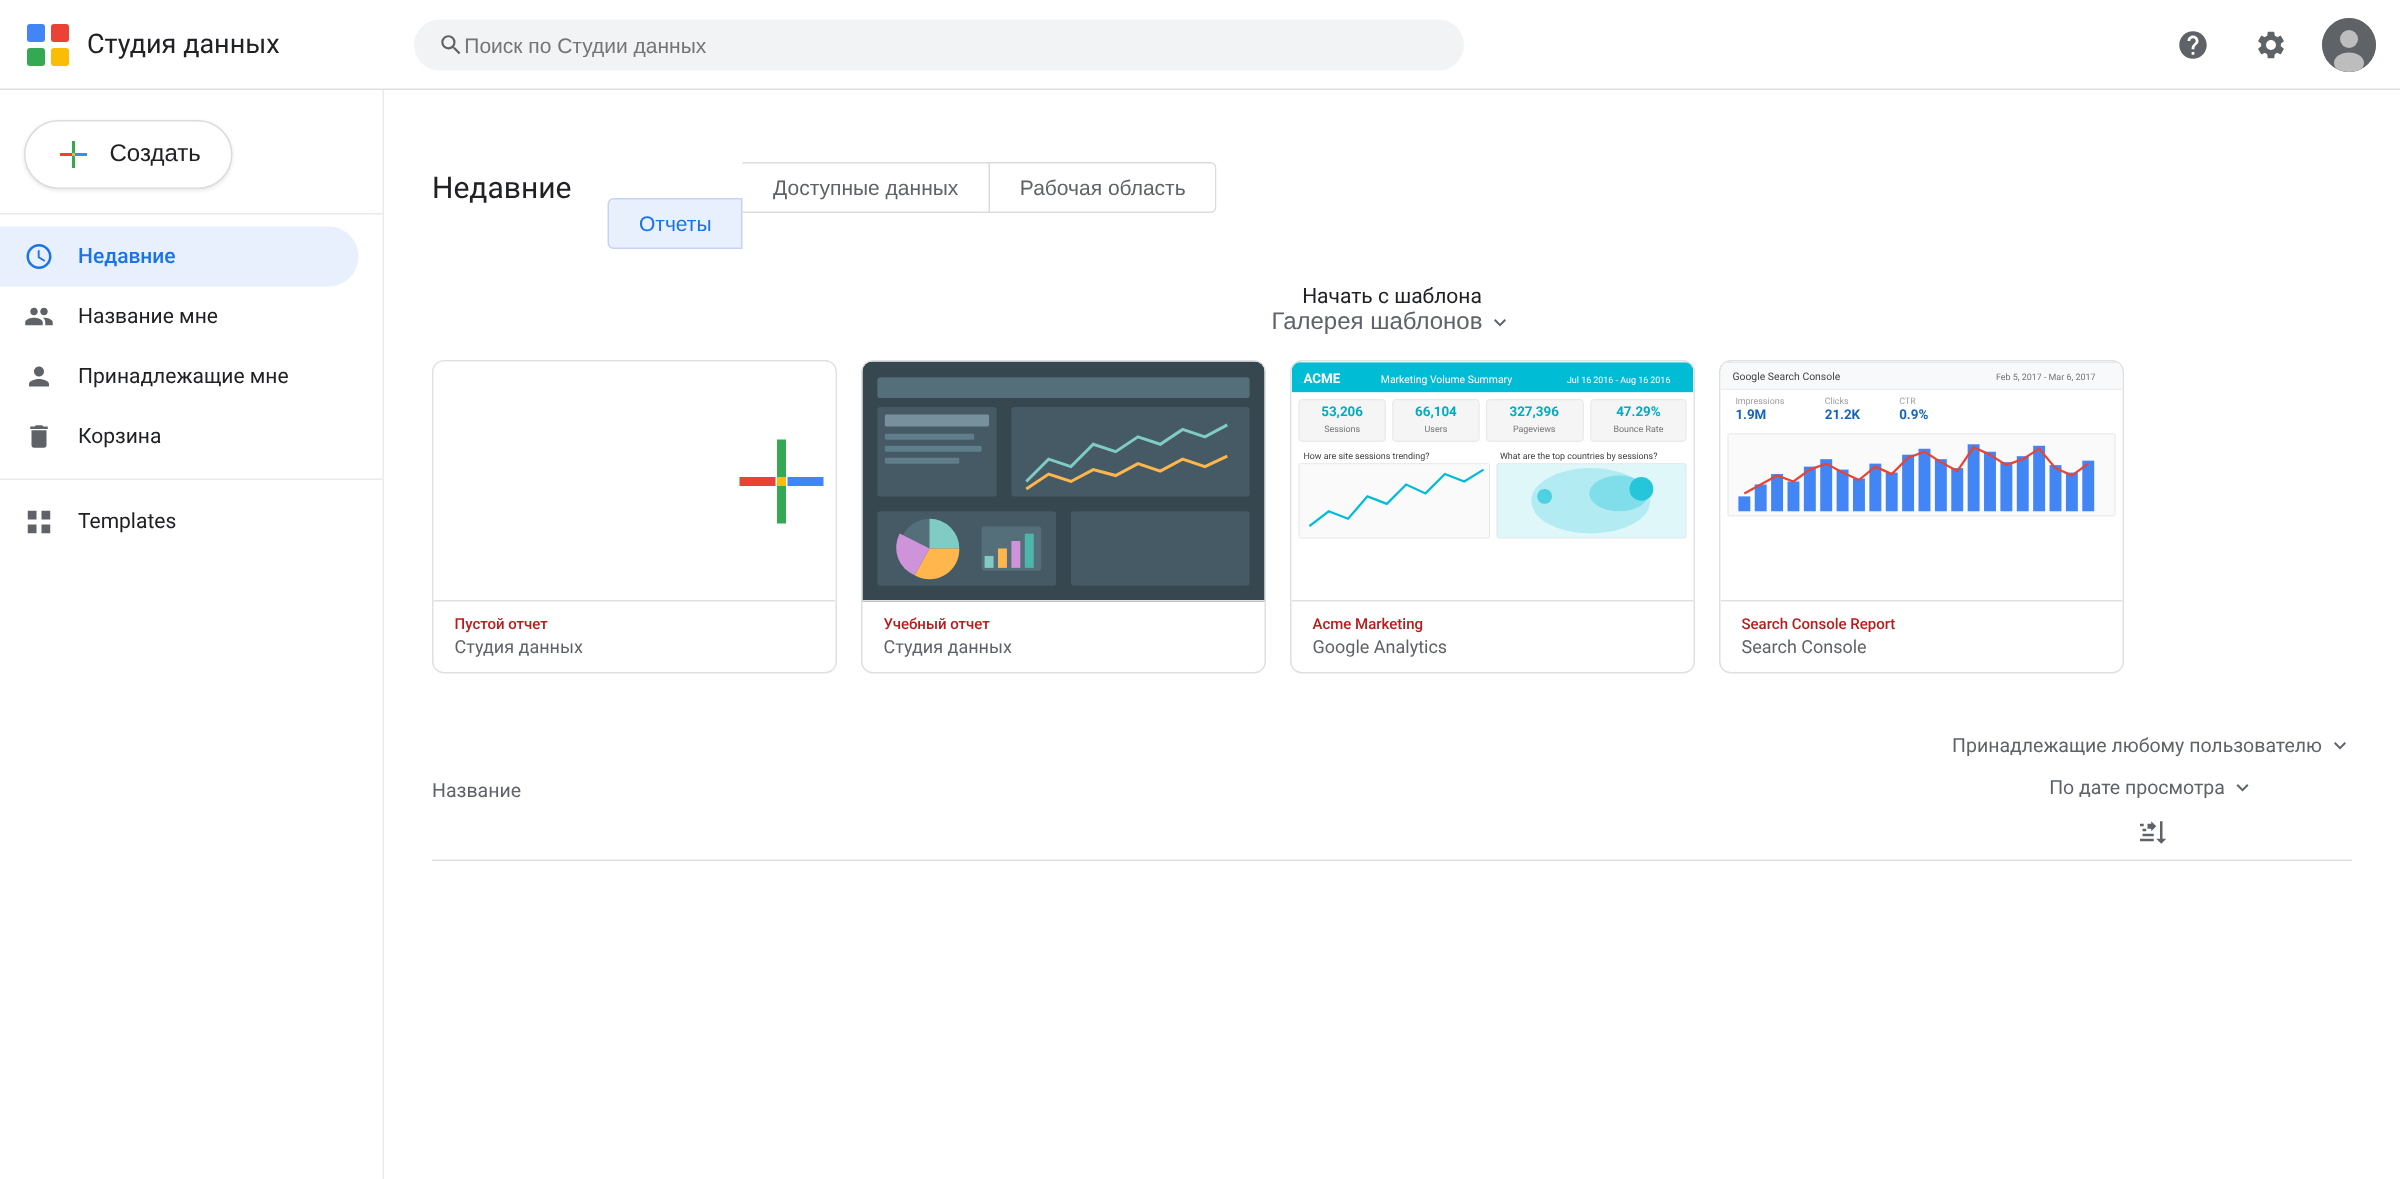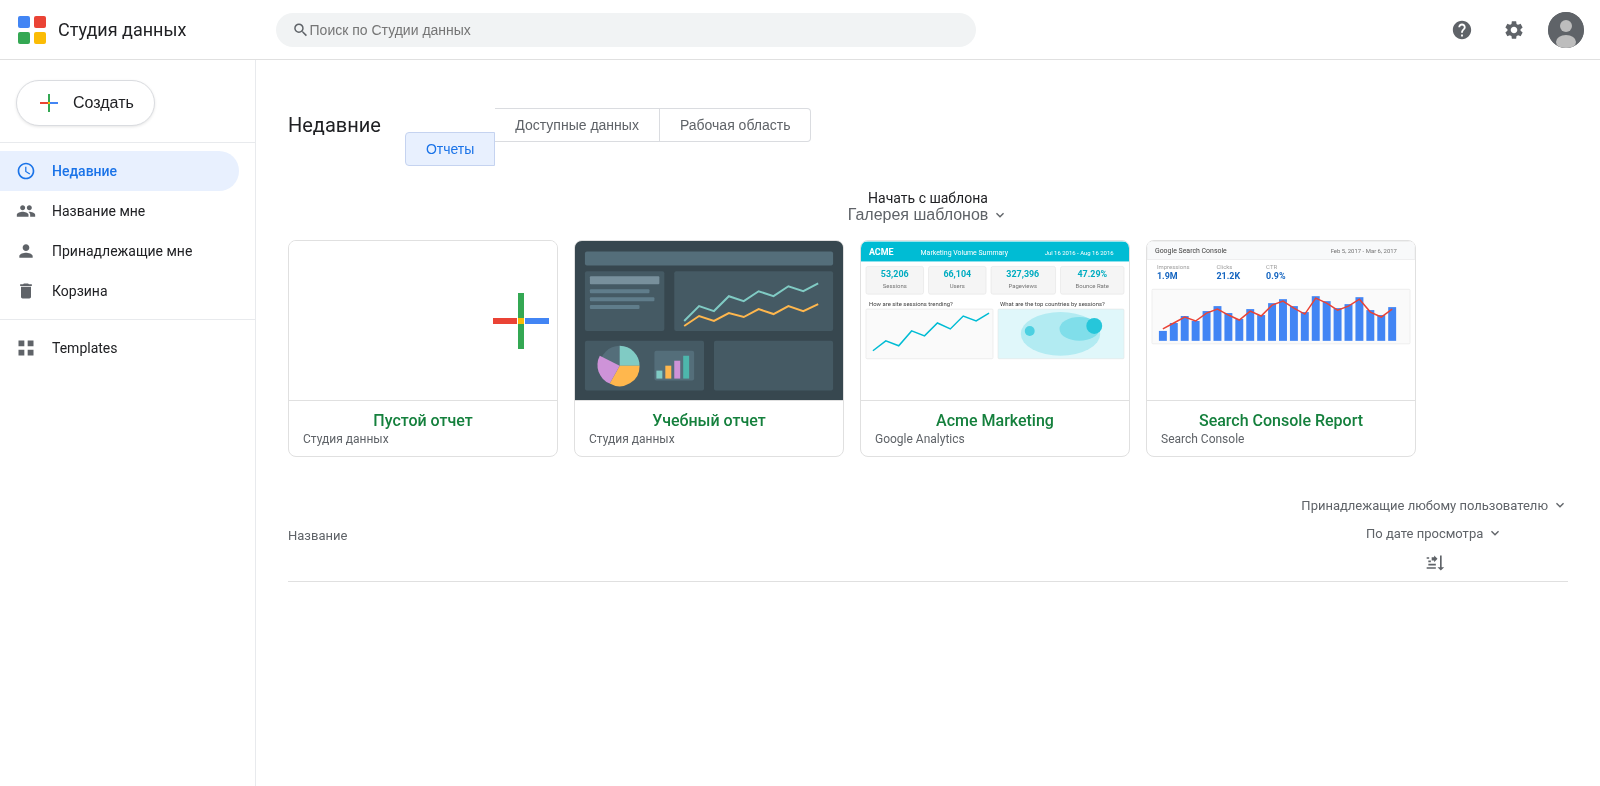--- a/index.html
+++ b/index.html
@@ -221,24 +221,23 @@
       background: #f8f9fa;
       display: flex;
       align-items: center;
       justify-content: flex-end;
       border-bottom: 1px solid #e0e0e0;
     }
     .template-info {
       padding: 10px 14px;
     }
     .template-name {
-      font-size: 16px;
+      font-size: 10px;
       font-weight: 500;
-      color: #15803d;
-      text-align: center;
+      color: #b91c1c;
     }
     .template-source {
       font-size: 12px;
       color: #5f6368;
       margin-top: 2px;
     }
 
     
     .table-header {
       display: flex;

